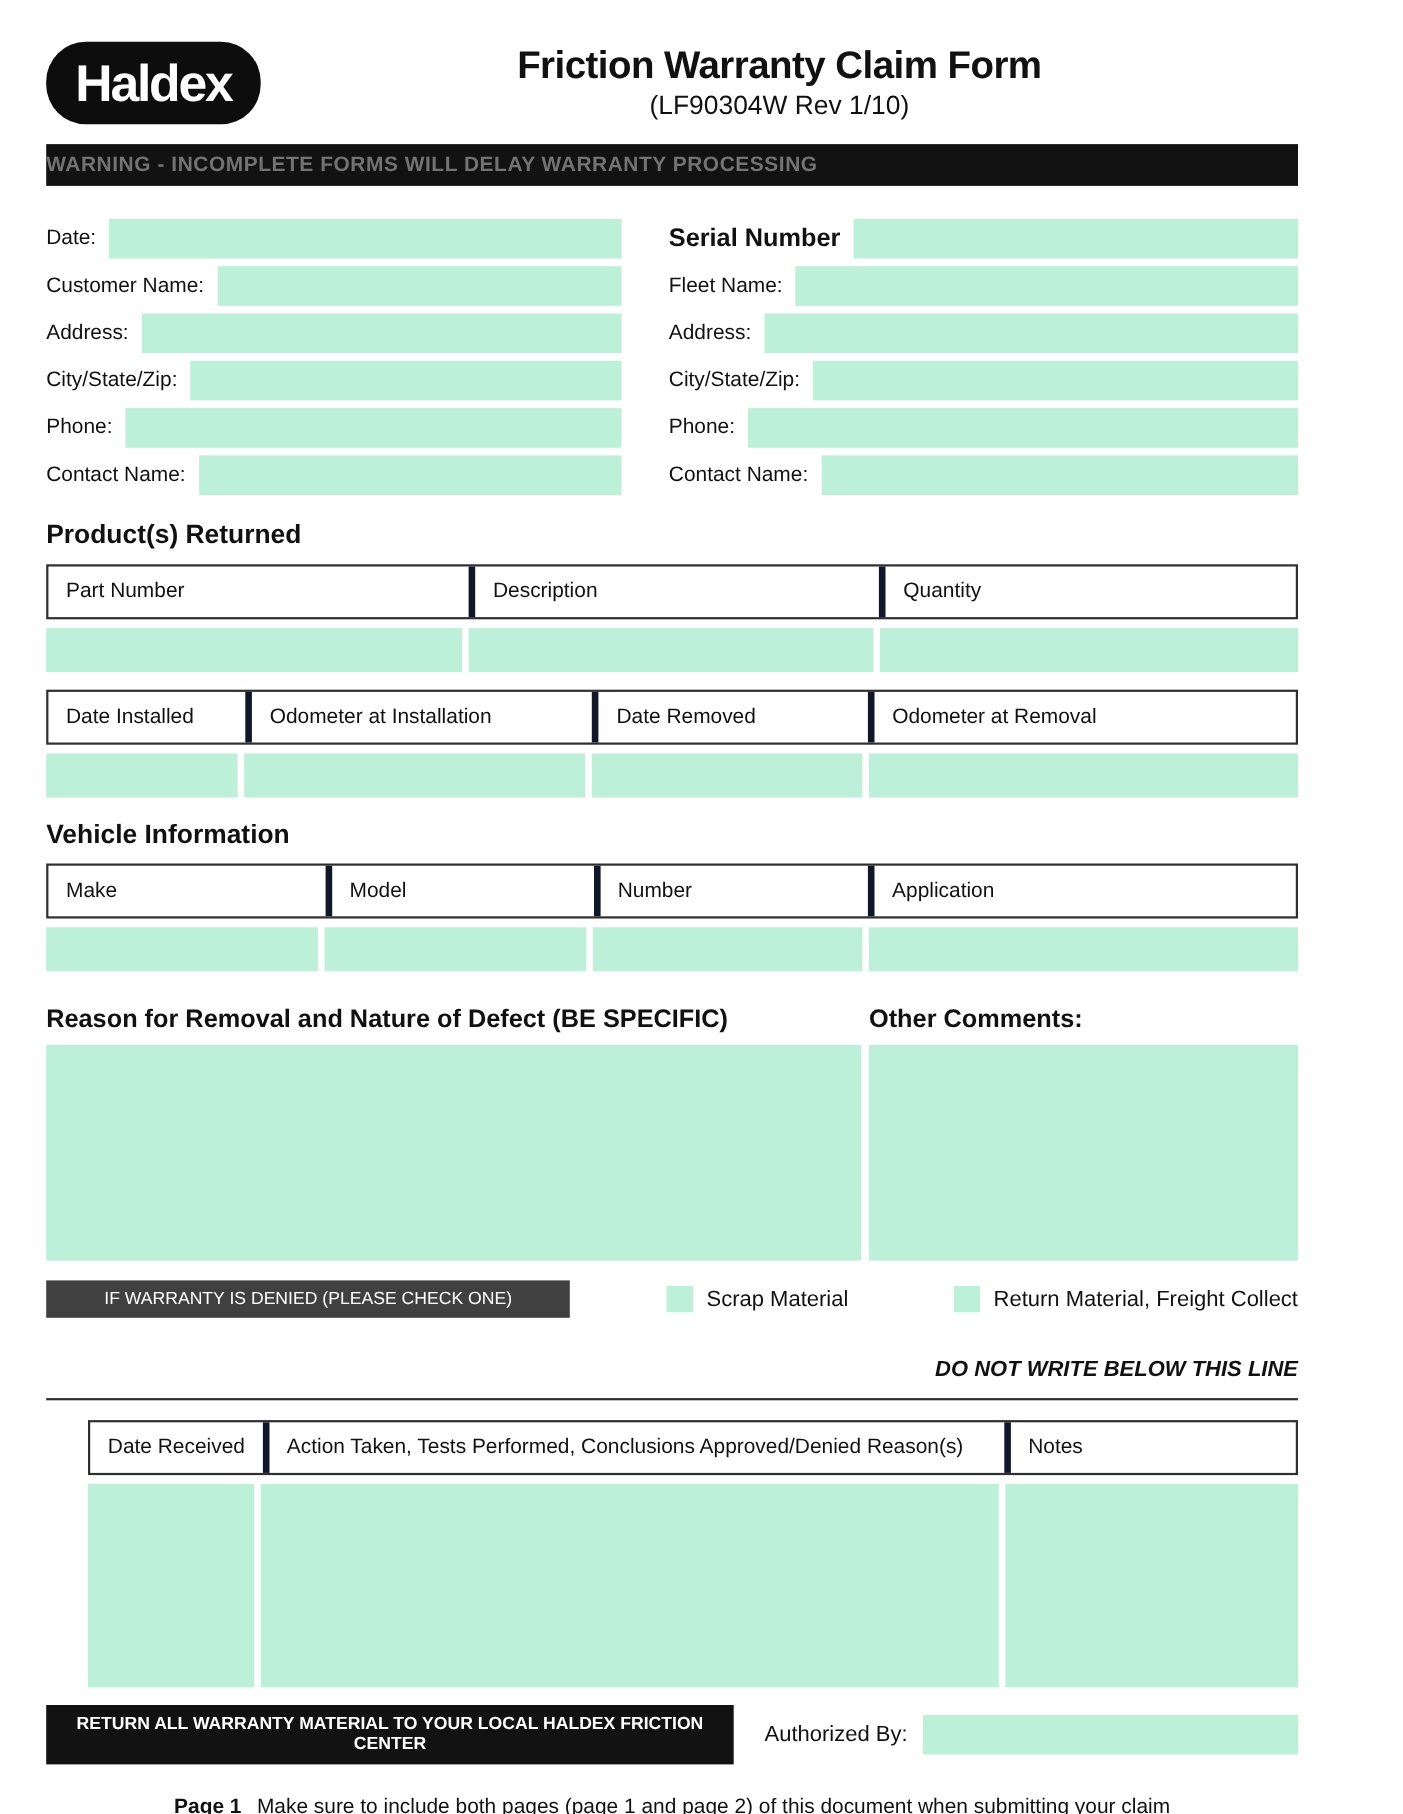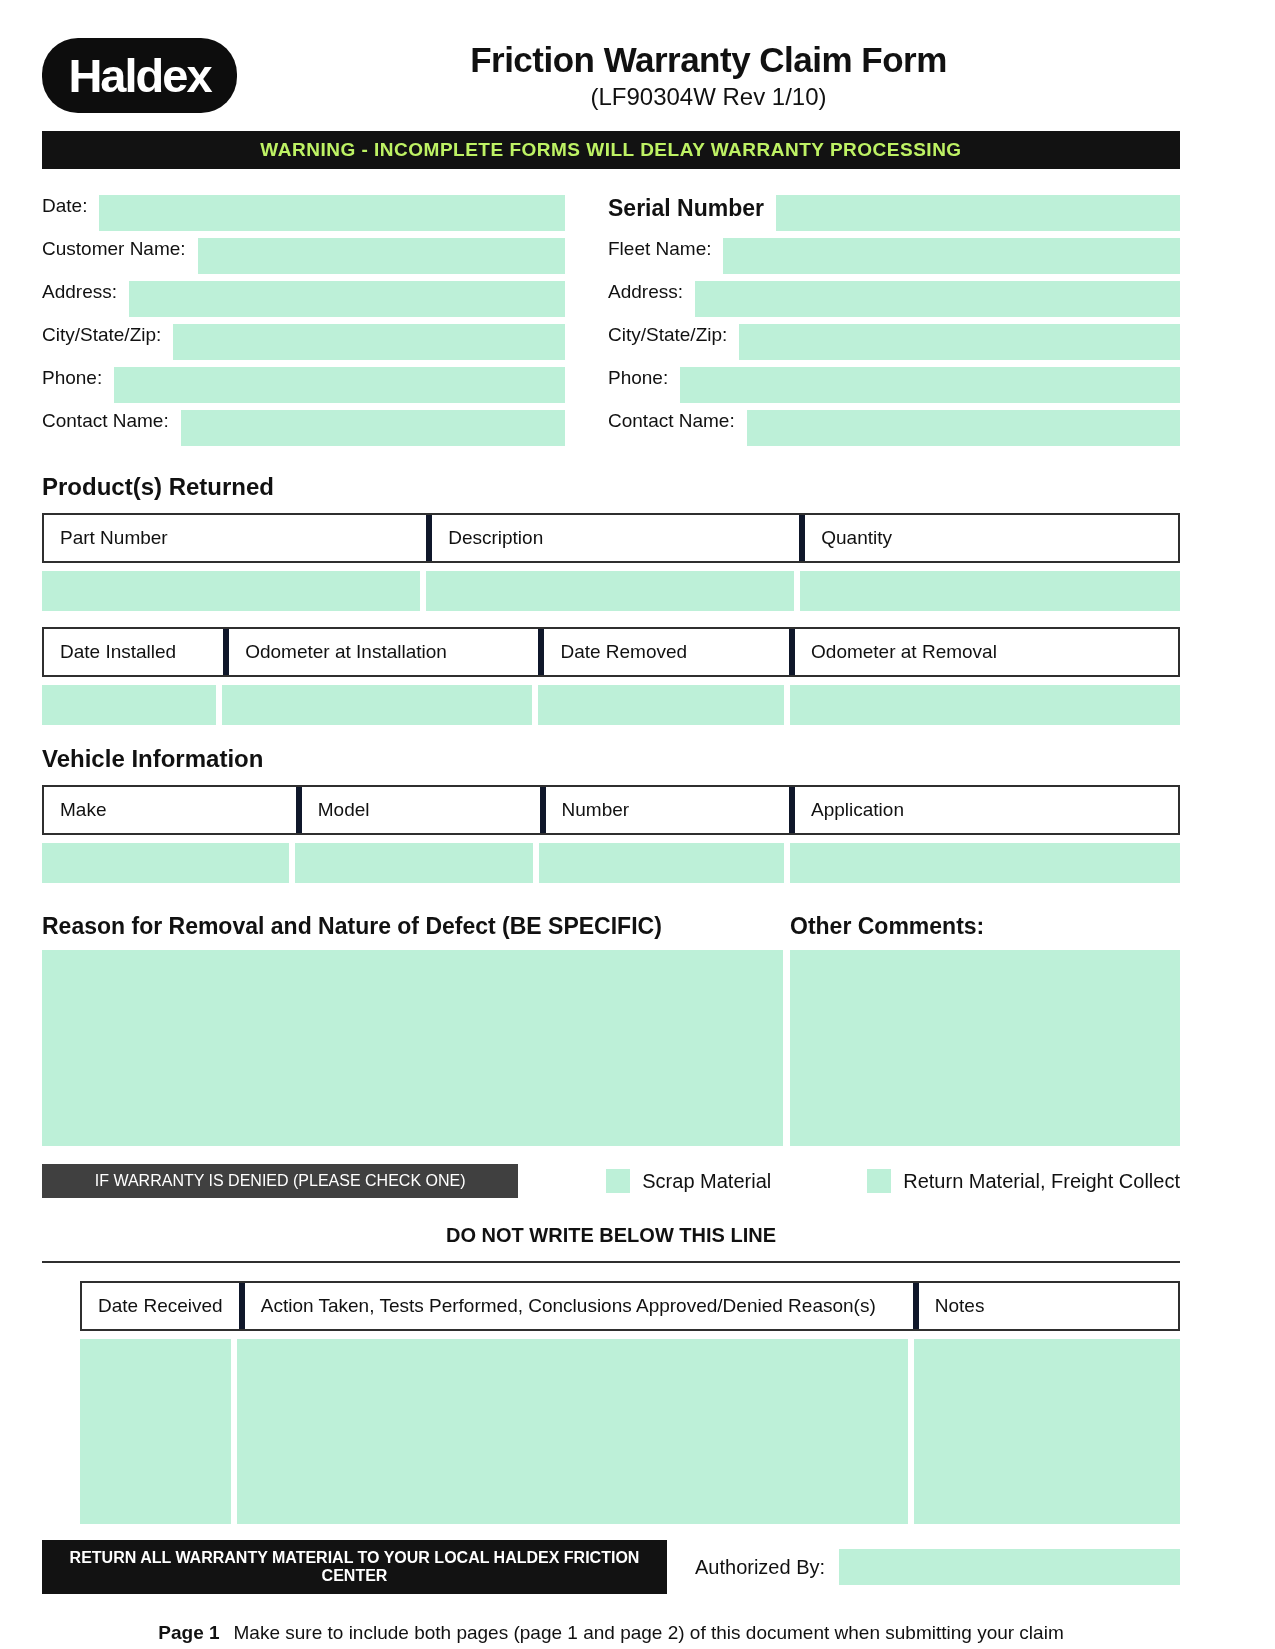--- a/index.html
+++ b/index.html
@@ -25,34 +25,34 @@
   .logo-text {
     color: #fff; font-size: 47px; font-weight: bold; letter-spacing: -2px;
   }
   .title-wrap { flex: 1; text-align: center; }
   .title { font-size: 35px; font-weight: 800; letter-spacing: -0.5px; }
   .subtitle { font-size: 24px; margin-top: 3px; }
 
   
   .warning {
     margin-top: 18px;
-    background: #121212; color: #bef264;
+    background: #121212; color: #737373;
     font-size: 19px; font-weight: bold; letter-spacing: 0.5px;
-    text-align: center; padding: 8px 0;
+    text-align: left; padding: 8px 0;
   }
 
   
   .contact-grid {
     margin-top: 26px;
     display: grid;
     grid-template-columns: 523px 1fr;
     column-gap: 43px;
   }
   .fcol { display: flex; flex-direction: column; }
-  .frow { display: flex; align-items: flex-start; height: 43px; }
+  .frow { display: flex; align-items: center; height: 43px; }
   .flabel { font-size: 19px; white-space: nowrap; margin-right: 12px; }
   .flabel.big { font-size: 23px; font-weight: bold; }
   .gfield { flex: 1; height: 36px; background: var(--green); }
 
   
   .sect-title { font-size: 24px; font-weight: bold; margin-top: 20px; margin-bottom: 12px; }
 
   
   .tbl-head { display: grid; border: 2px solid #2f2f2f; }
   .tbl-head .th {
@@ -85,21 +85,21 @@
   .denied-banner {
     width: 491px; background: #404040; color: #fff;
     font-size: 16px; font-weight: normal; text-align: center; padding: 8px 0;
   }
   .chk { width: 24px; height: 24px; background: var(--green); flex: 0 0 auto; }
   .chk-label { font-size: 20px; margin-left: 12px; white-space: nowrap; }
   .sp1 { margin-left: 88px; }
   .sp2 { margin-left: 96px; }
 
   
-  .dnw { margin-top: 26px; text-align: center; font-size: 20px; font-weight: bold; }
+  .dnw { margin-top: 36px; text-align: right; font-size: 20px; font-weight: bold; font-style: italic; }
   .divider-line { border: none; border-top: 2px solid #2f2f2f; margin-top: 14px; }
   .office-table { margin-top: 18px; }
   .office-inputs .gcell { height: 185px; }
 
   .return-row { display: flex; align-items: center; margin-top: 16px; }
   .return-banner {
     width: 625px; background: #121212; color: #fff;
     font-size: 16px; font-weight: bold; text-align: center; padding: 9px 0;
     flex: 0 0 auto;
   }

